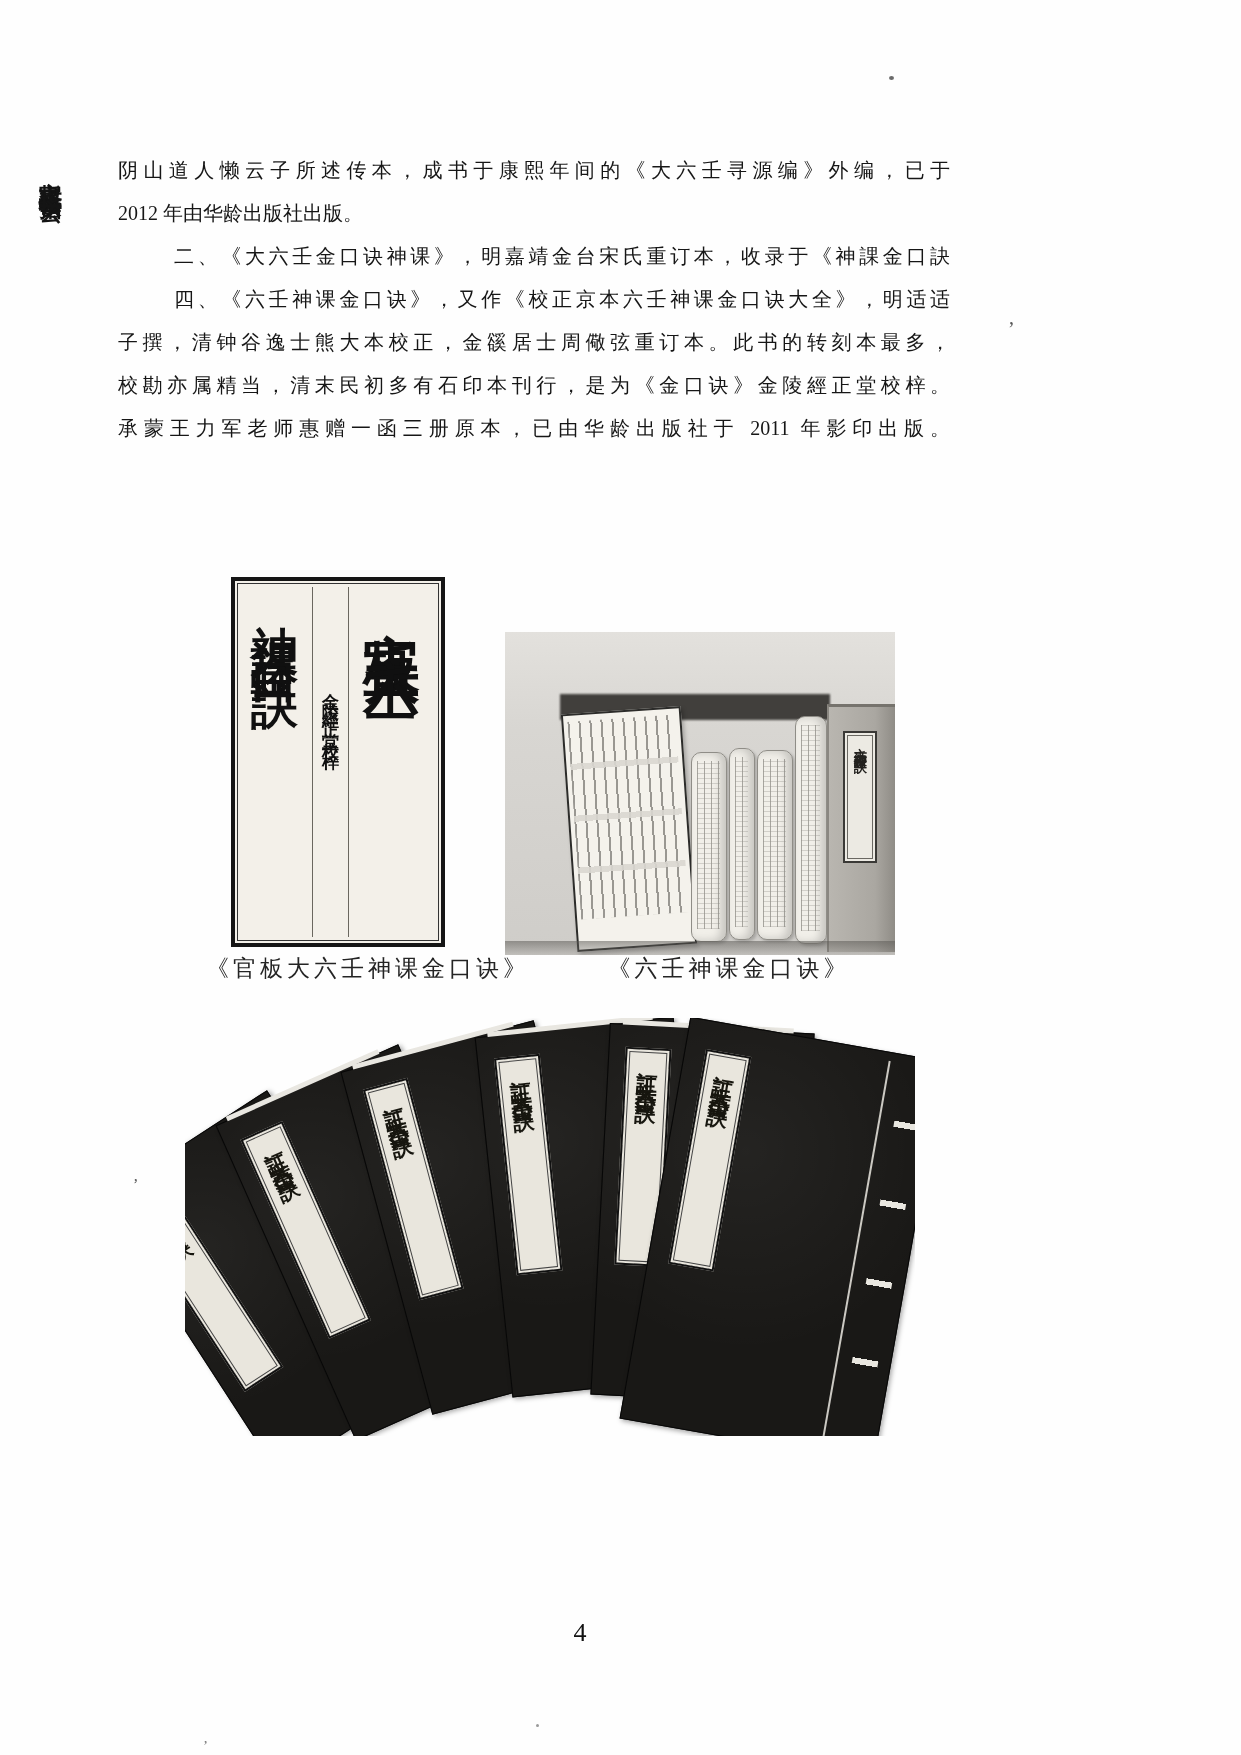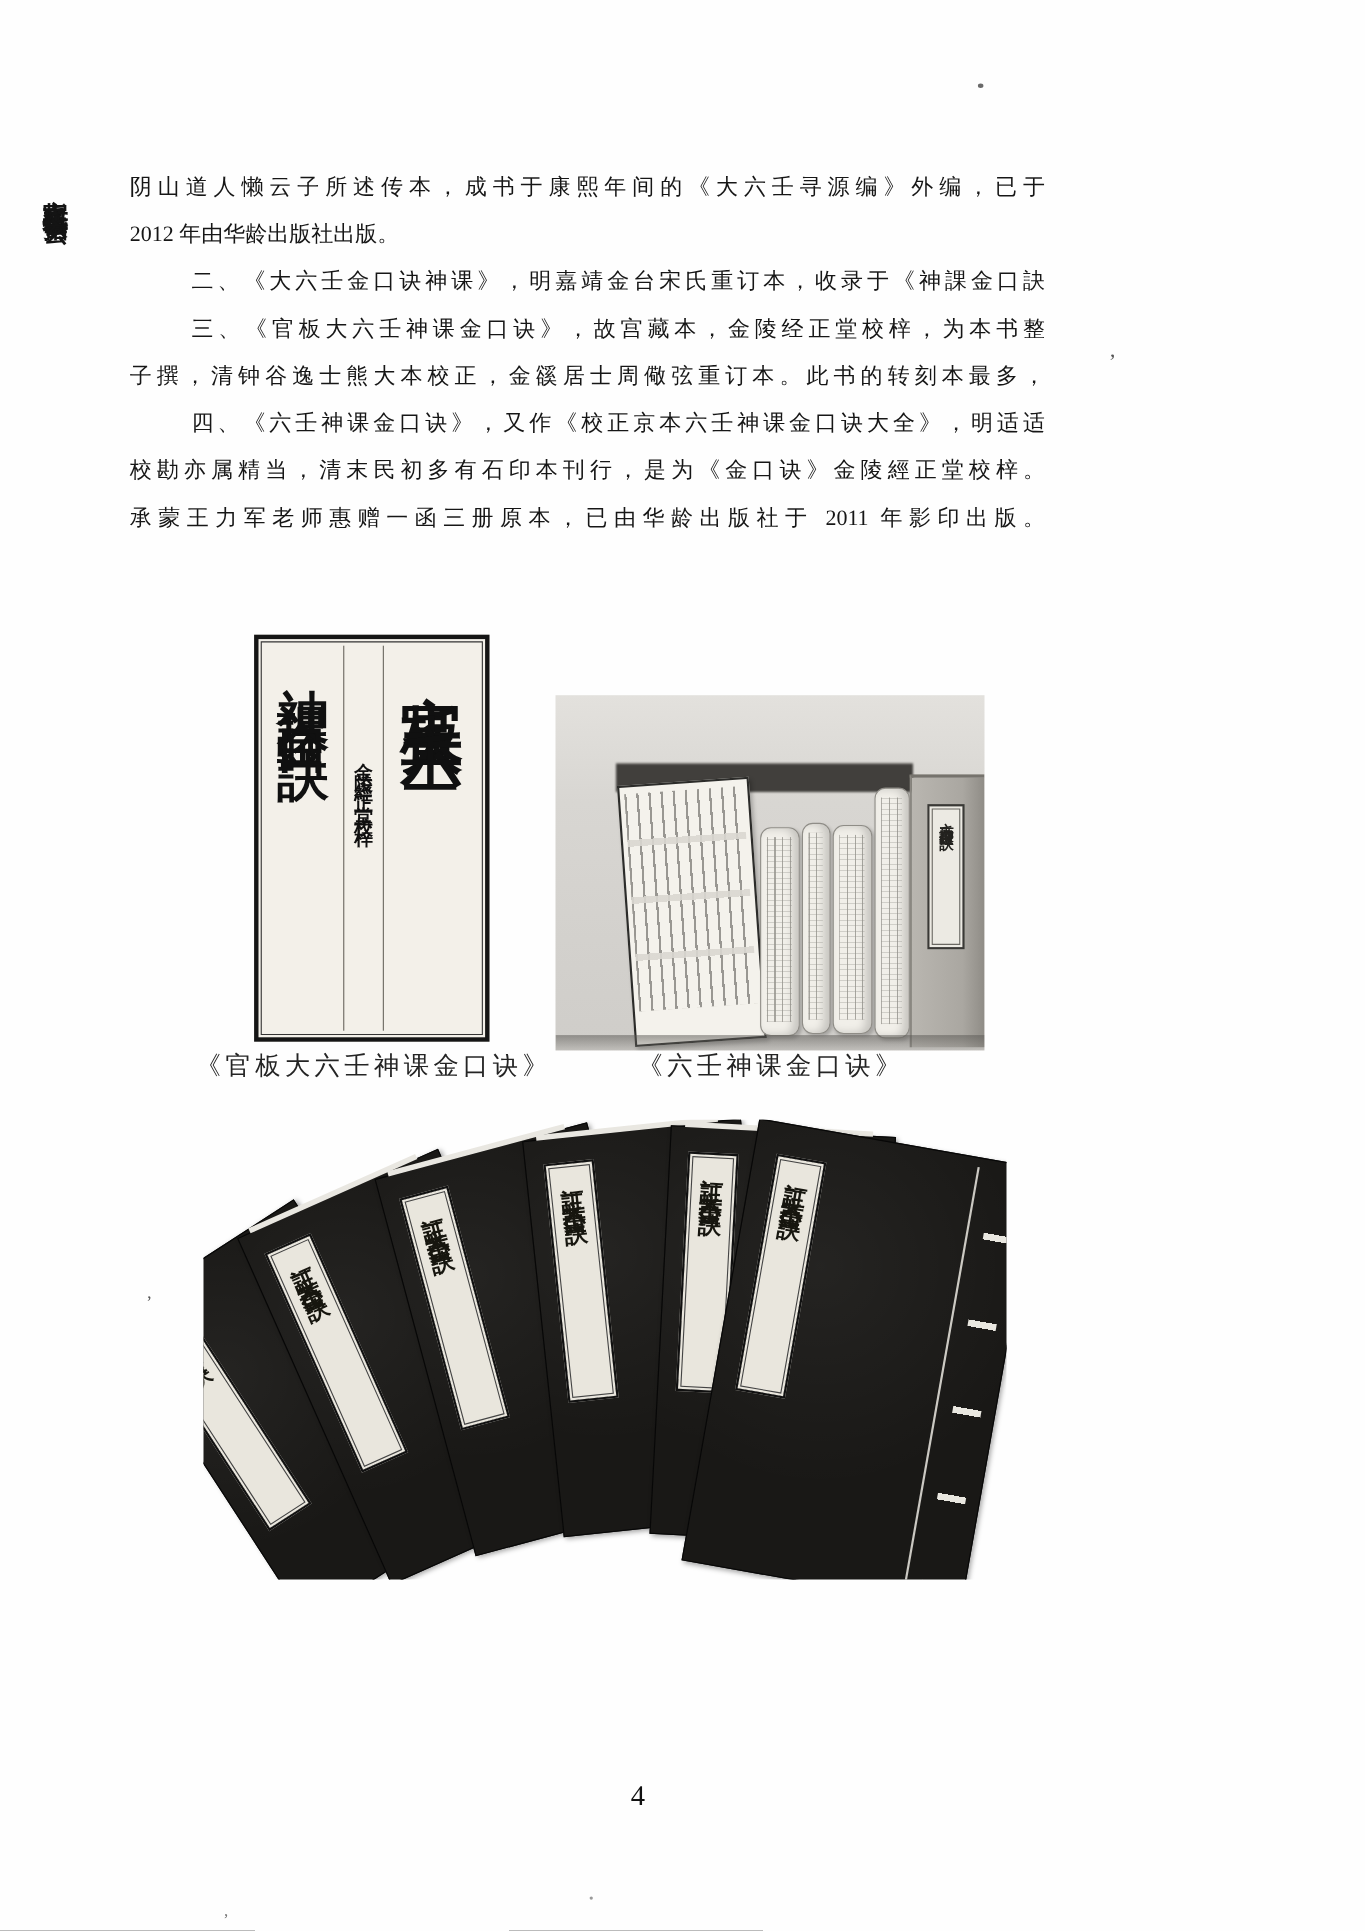--- a/index.html
+++ b/index.html
@@ -104,20 +104,21 @@
     font-size: 13px; font-weight: bold; letter-spacing: 2px; color: #23221f;
     display: flex; align-items: center; padding-top: 4px;
   }
   .ph-floor { position: absolute; left: 0; bottom: 0; width: 100%; height: 14px; background: linear-gradient(180deg, rgba(90,88,84,.55), rgba(140,138,134,.2)); }
 
   
   .caption {
     position: absolute; text-align: center;
     font-size: 23px; letter-spacing: 4px; color: #242424;
     font-family: "Liberation Serif", "DejaVu Serif", serif;
+    margin-left: 28px;
   }
   .cap1 { left: 178px; top: 953px; width: 324px; }
   .cap2 { left: 548px; top: 953px; width: 306px; }
   .cap3 { left: 420px; top: 1448px; width: 320px; }
 
   
   .fig-fan {
     position: absolute; left: 185px; top: 1018px;
     width: 730px; height: 418px; overflow: hidden;
   }
@@ -159,23 +160,22 @@
 <body>
 
 <div class="page">
 
   <div class="side-title">官板六壬金口诀指玄</div>
 
   <div class="bodytext">
     <div class="ln j">阴山道人懒云子所述传本，成书于康熙年间的《大六壬寻源编》外编，已于</div>
     <div class="ln">2012 年由华龄出版社出版。</div>
     <div class="ln j ind">二、《大六壬金口诀神课》，明嘉靖金台宋氏重订本，收录于《神課金口訣</div>
-    <div class="ln j ind">三、《官板大六壬神课金口诀》，故宫藏本，金陵经正堂校梓，为本书整</div>
+    <div class="ln j ind">四、《六壬神课金口诀》，又作《校正京本六壬神课金口诀大全》，明适适</div>
     <div class="ln j">子撰，清钟谷逸士熊大本校正，金豀居士周儆弦重订本。此书的转刻本最多，</div>
-    <div class="ln j ind">四、《六壬神课金口诀》，又作《校正京本六壬神课金口诀大全》，明适适</div>
     <div class="ln j">校勘亦属精当，清末民初多有石印本刊行，是为《金口诀》金陵經正堂校梓。</div>
     <div class="ln j">承蒙王力军老师惠赠一函三册原本，已由华龄出版社于 2011 年影印出版。</div>
   </div>
 
   <div class="fig-cover">
     <div class="col col-left">神課金口訣</div>
     <div class="col col-mid">金陵經正堂校梓</div>
     <div class="col col-right">官板大六壬</div>
   </div>
   <div class="caption cap1">《官板大六壬神课金口诀》</div>

